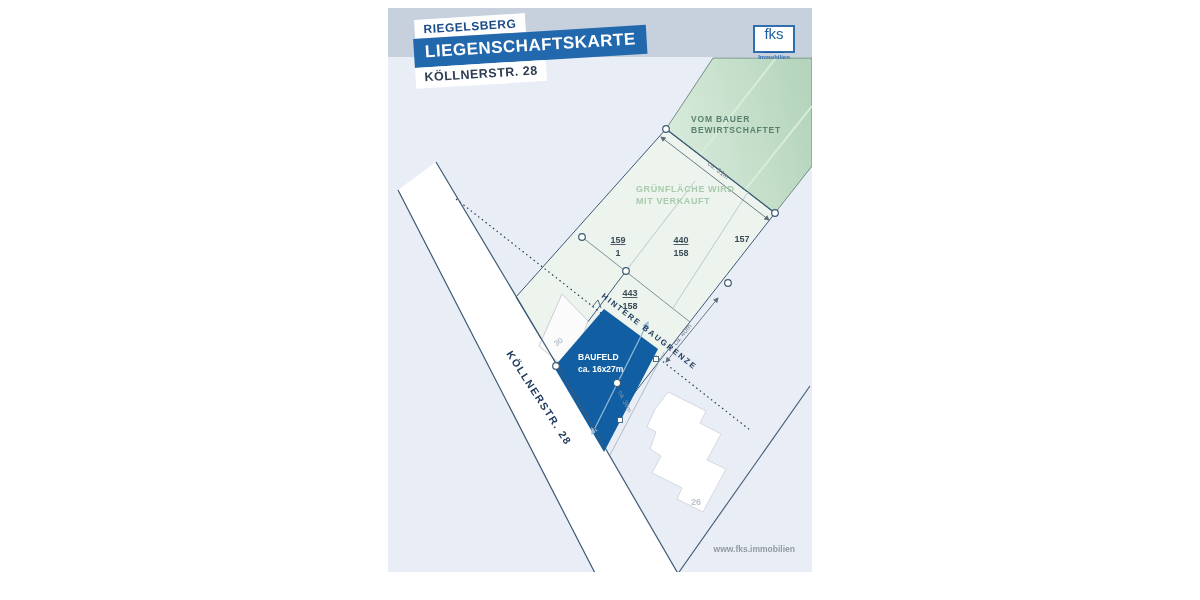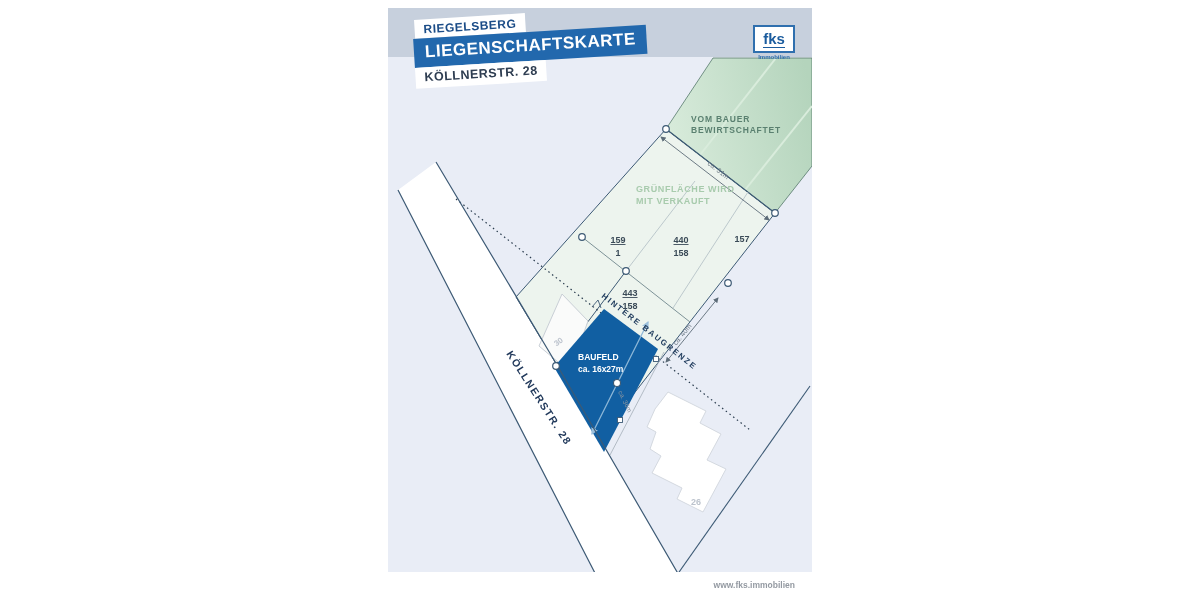--- a/index.html
+++ b/index.html
@@ -7,23 +7,23 @@
           font-family:"Liberation Sans",sans-serif;}
   .page{position:absolute;left:388px;top:0;width:424px;height:600px;background:#ffffff;}
   .band{position:absolute;left:0;top:8px;width:424px;height:49px;background:#c7d0dd;}
   .titleblock{position:absolute;left:24px;top:20px;transform:rotate(-3.5deg);transform-origin:left top;z-index:5;}
   .chip{display:table;white-space:nowrap;}
   .chip1{background:#ffffff;color:#1b4c87;font-weight:bold;font-size:12px;letter-spacing:.5px;padding:3px 9px 2px 9px;margin-left:2px;}
   .chip2{background:#2268ad;color:#ffffff;font-weight:bold;font-size:17px;letter-spacing:.5px;padding:4px 11px 5px 11px;}
   .chip3{background:#ffffff;color:#2e3d51;font-weight:bold;font-size:12.5px;letter-spacing:.5px;padding:3px 9px 4px 9px;}
   .logo{position:absolute;right:17px;top:25px;z-index:5;text-align:center;}
   .logo .box{width:38px;height:24px;background:#ffffff;border:2px solid #2f6fae;display:flex;align-items:center;justify-content:center;}
-  .logo .fks{color:#1b5c9e;font-weight:bold;font-size:15px;line-height:1;border-bottom:1.5px solid #1b5c9e;padding-bottom:1px;}
+  .logo .fks{color:#1b5c9e;font-weight:normal;font-size:15px;line-height:1;border-bottom:1.5px solid #1b5c9e;padding-bottom:11px;}
   .logo .sub{font-size:6px;color:#2f6fae;font-weight:bold;margin-top:1px;}
-  .footer{position:absolute;right:17px;top:580px;font-size:8.5px;font-weight:bold;color:#949aa2;z-index:5;}
+  .footer{position:absolute;right:17px;top:544px;font-size:8.5px;font-weight:bold;color:#949aa2;z-index:5;}
   svg text{font-family:"Liberation Sans",sans-serif;}
   .t-parcel{font-size:9px;font-weight:600;fill:#3a4a57;}
   .t-parcel-u{text-decoration:underline;}
   .t-greendark{font-size:8.5px;font-weight:bold;fill:#5a8070;letter-spacing:.8px;}
   .t-greenlight{font-size:9px;font-weight:bold;fill:#a8cbad;letter-spacing:.6px;}
   .t-dim{font-size:7px;fill:#6e7b85;}
   .t-dim-sm{font-size:6.5px;fill:#8a95a0;}
   .t-baufeld{font-size:8.5px;font-weight:bold;fill:#ffffff;}
   .t-street{font-size:10.5px;font-weight:bold;fill:#21395b;letter-spacing:1.5px;}
   .t-grenze{font-size:8px;font-weight:bold;fill:#1e3a5c;letter-spacing:1.8px;}

